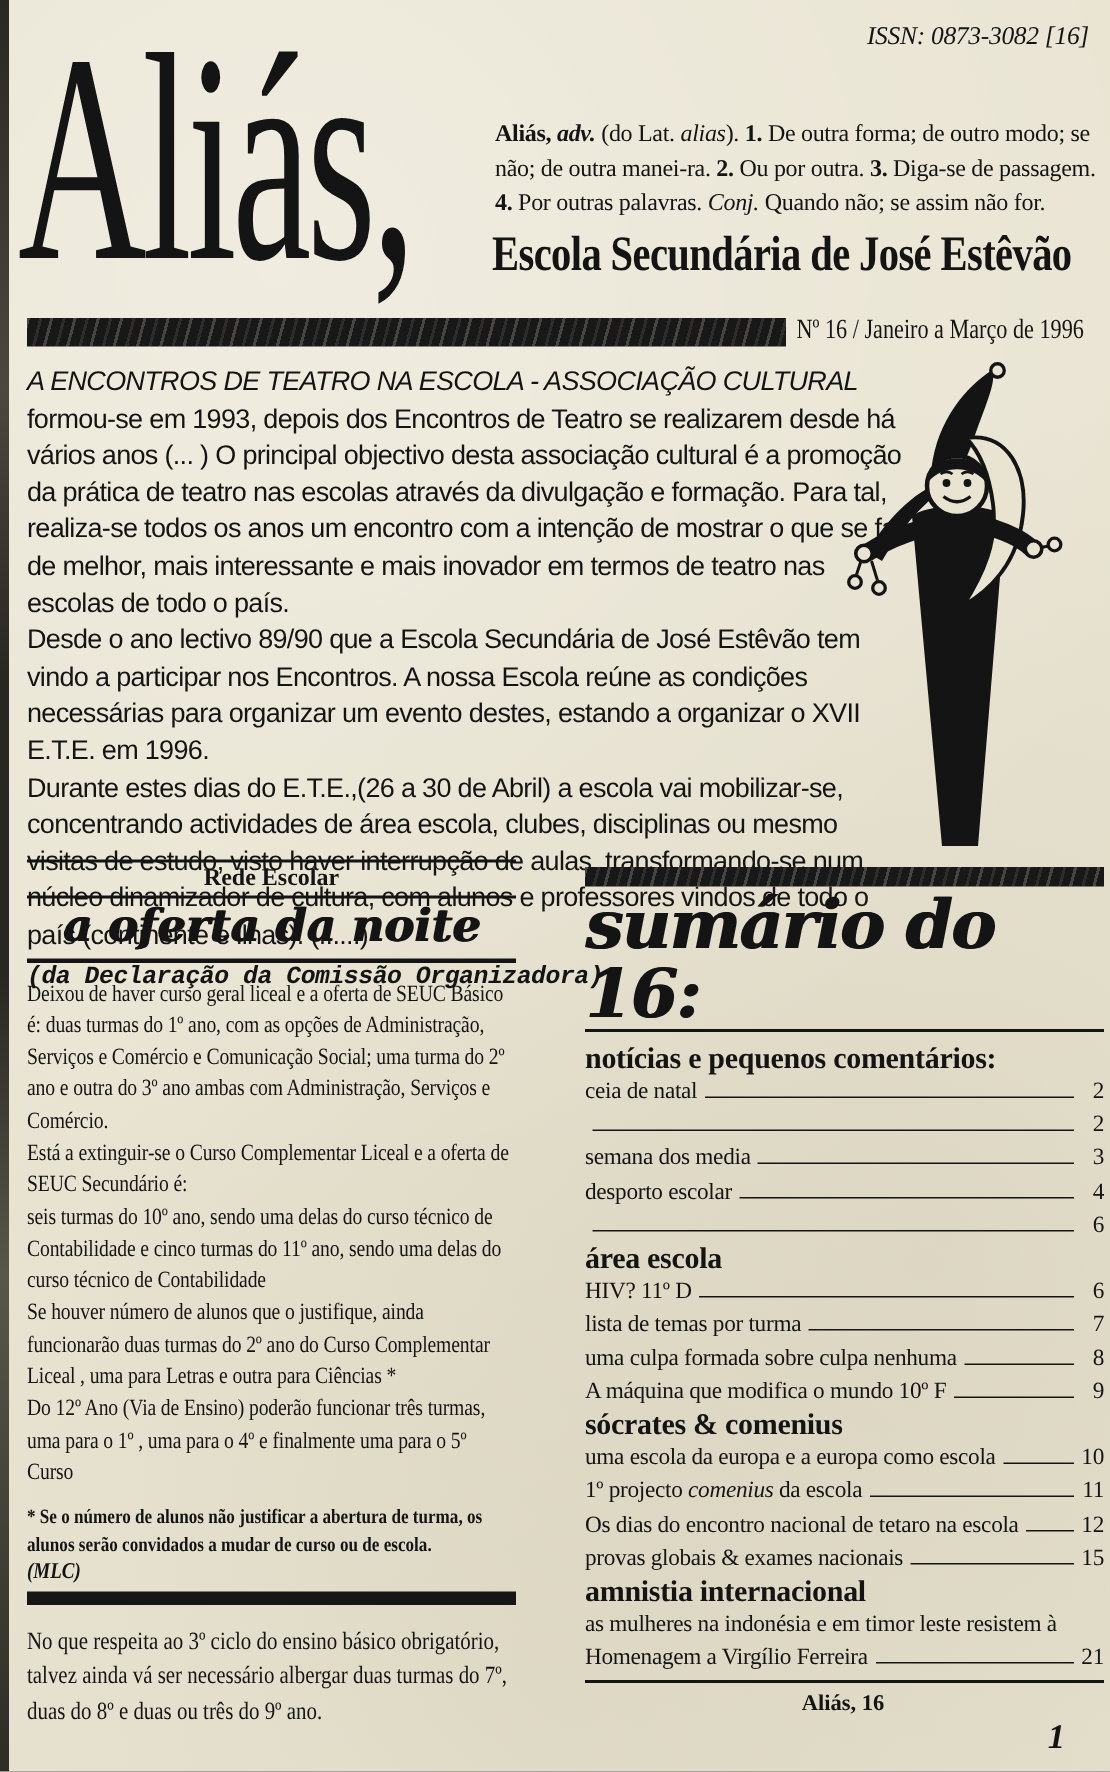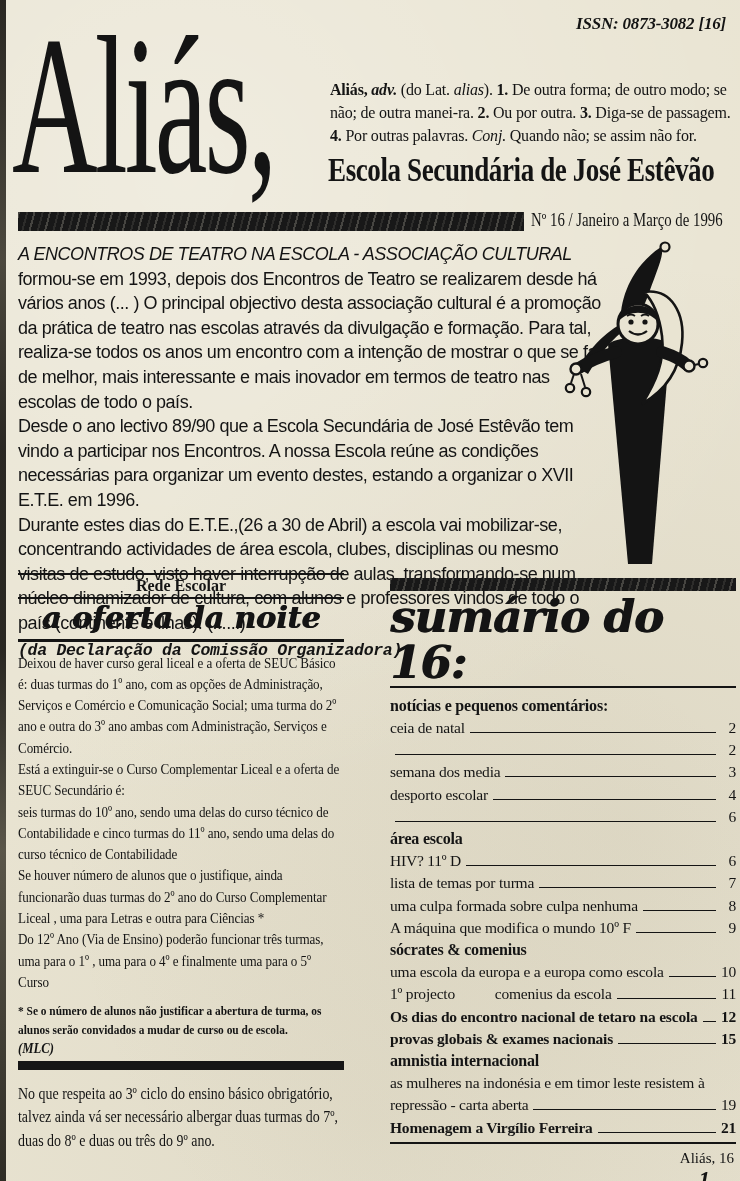--- a/index.html
+++ b/index.html
@@ -8,21 +8,21 @@
     background:#e9e4d2;
     background-image:
       radial-gradient(circle at 25% 15%, rgba(255,255,255,0.30), transparent 55%),
       radial-gradient(circle at 85% 70%, rgba(130,118,84,0.10), transparent 55%),
       radial-gradient(circle at 50% 95%, rgba(130,118,84,0.08), transparent 45%);
     font-family:"Liberation Serif",serif;color:#141414;
   }
   .scan-edge{position:absolute;left:0;top:0;width:6px;height:100%;
     background:linear-gradient(180deg,#14120e 0%,#3a362c 22%,#14120e 38%,#14120e 55%,#4a463a 72%,#1a1812 100%);
     opacity:.9;}
-  .issn{position:absolute;right:14px;top:14px;font-weight:bold;font-style:italic;
+  .issn{position:absolute;right:14px;top:14px;font-weight:normal;font-style:italic;
     font-size:17px;letter-spacing:-0.2px;white-space:nowrap;}
   .masthead-title{position:absolute;left:12px;top:12px;font-size:198px;line-height:.95;
     letter-spacing:-5px;transform:scale(0.60,1);transform-origin:left top;white-space:nowrap;}
   .dict{position:absolute;left:330px;top:62px;width:406px;font-size:16px;line-height:23px;
     letter-spacing:-0.2px;}
   .dict .b{font-weight:bold}.dict .i{font-style:italic}.dict .bi{font-weight:bold;font-style:italic}
   .school{position:absolute;left:328px;top:152px;font-weight:bold;font-size:33px;
     letter-spacing:-0.5px;transform:scaleX(0.82);transform-origin:left top;white-space:nowrap;}
   .bar-tex{background:#181818;
     background-image:repeating-linear-gradient(105deg,rgba(233,228,210,.22) 0 2px,transparent 2px 8px,rgba(233,228,210,.10) 8px 10px,transparent 10px 15px);}
@@ -51,28 +51,28 @@
   .footnote{font-weight:bold;font-size:13.5px;line-height:18.5px;margin-top:10px;}
   .footnote p{margin:0;}
   .initials{font-weight:bold;font-style:italic;font-size:15px;}
   .black-bar{height:9px;background:#161616;margin-top:3px;}
   .closing{font-size:16.5px;line-height:23.5px;margin-top:12px;}
   .closing p{margin:0;}
   .sumario-bar{height:13px;}
   .sumario-title{font-size:45px;line-height:1.02;margin-top:3px;text-align:left;letter-spacing:-1px;}
   .toc{margin-top:7px;}
   .toc-row{display:flex;align-items:baseline;line-height:22.2px;font-size:15.5px;letter-spacing:-0.2px;}
-  .toc-row.hdr{font-weight:bold;font-size:16px;}
-  .toc-row.b{font-weight:bold;}
+  .toc-row.hdr{font-weight:bold;font-size:20px;}
+  .toc-row.b{font-weight:normal;}
   .toc-leader{flex:1 1 auto;border-bottom:1.8px solid #141414;margin:0 4px 4px 5px;min-width:8px;}
   .toc-page{text-align:right;min-width:16px;}
   .toc-line1{line-height:22.2px;font-size:15.5px;letter-spacing:-0.2px;}
-  .iti{margin-left:36px;}
+  .iti{font-style:italic;}
   .footer-rule{border-top:2px solid #141414;margin-top:3px;}
-  .brand{text-align:right;font-weight:normal;font-size:15px;margin-top:6px;padding-right:2px;}
+  .brand{text-align:center;font-weight:bold;font-size:15px;margin-top:6px;padding-right:2px;}
   .pageno{text-align:right;font-weight:bold;font-style:italic;font-size:23px;
     padding-right:26px;line-height:1.1;}
 </style>
 </head>
 <body>
 
 <div class="page">
   <div class="scan-edge"></div>
 
   <div class="issn">ISSN: 0873-3082  [16]</div>
@@ -230,25 +230,20 @@
       <div class="toc-row b">
           <span>provas globais  &amp;  exames nacionais</span>
           <span class="toc-leader"></span>
           <span class="toc-page">15</span>
         </div>
       <div class="toc-row hdr">
           <span>amnistia internacional</span>
         </div>
       <div>
         <div class="toc-line1">as mulheres na indonésia e em timor leste resistem à</div>
-        <div class="toc-row">
-            <span>repressão - carta aberta</span>
-            <span class="toc-leader"></span>
-            <span class="toc-page">19</span>
-          </div>
       </div>
       <div class="toc-row b">
           <span>Homenagem a Virgílio Ferreira</span>
           <span class="toc-leader"></span>
           <span class="toc-page">21</span>
         </div>
     </div>
 
     <div class="footer-rule"></div>
     <div class="brand">Aliás, 16</div>

